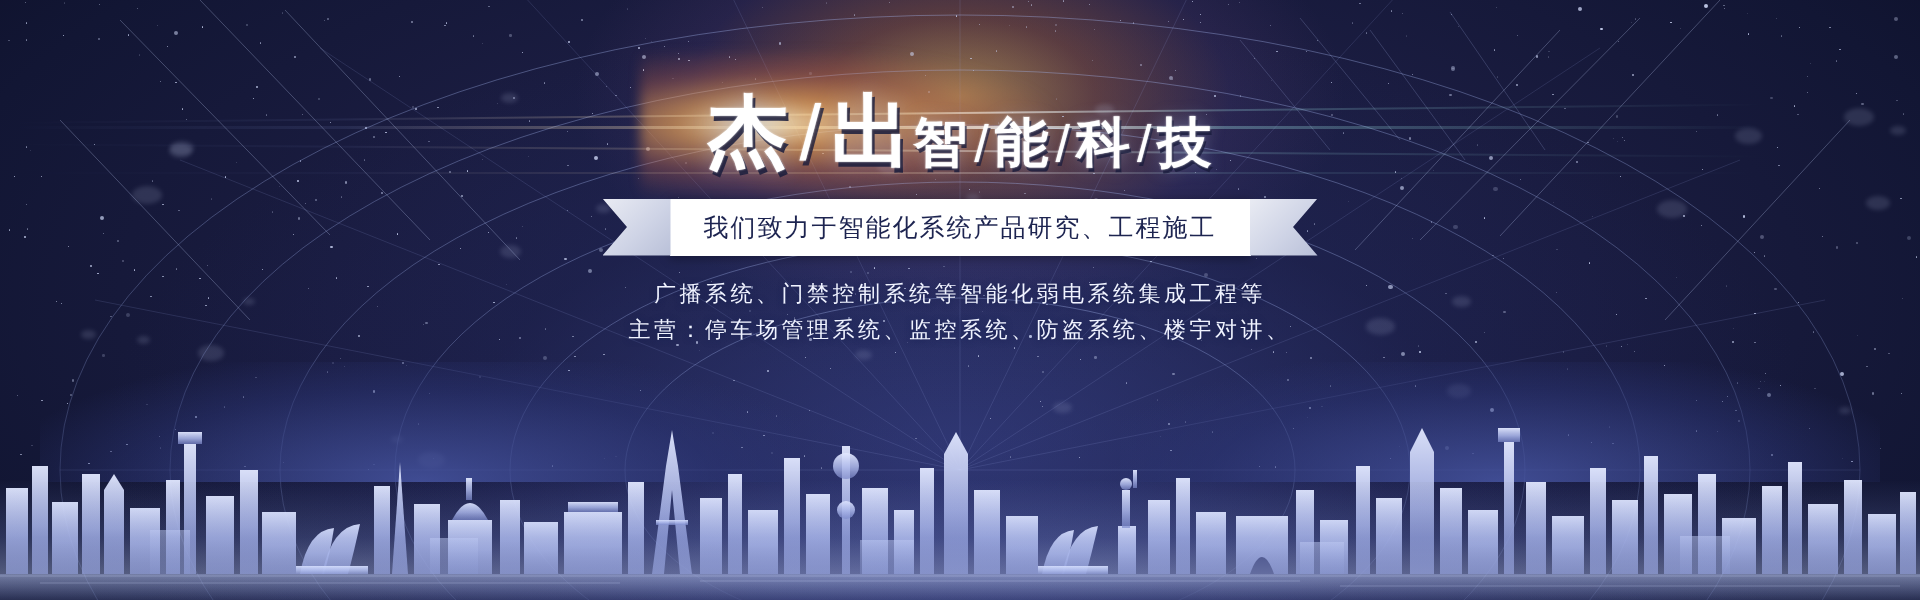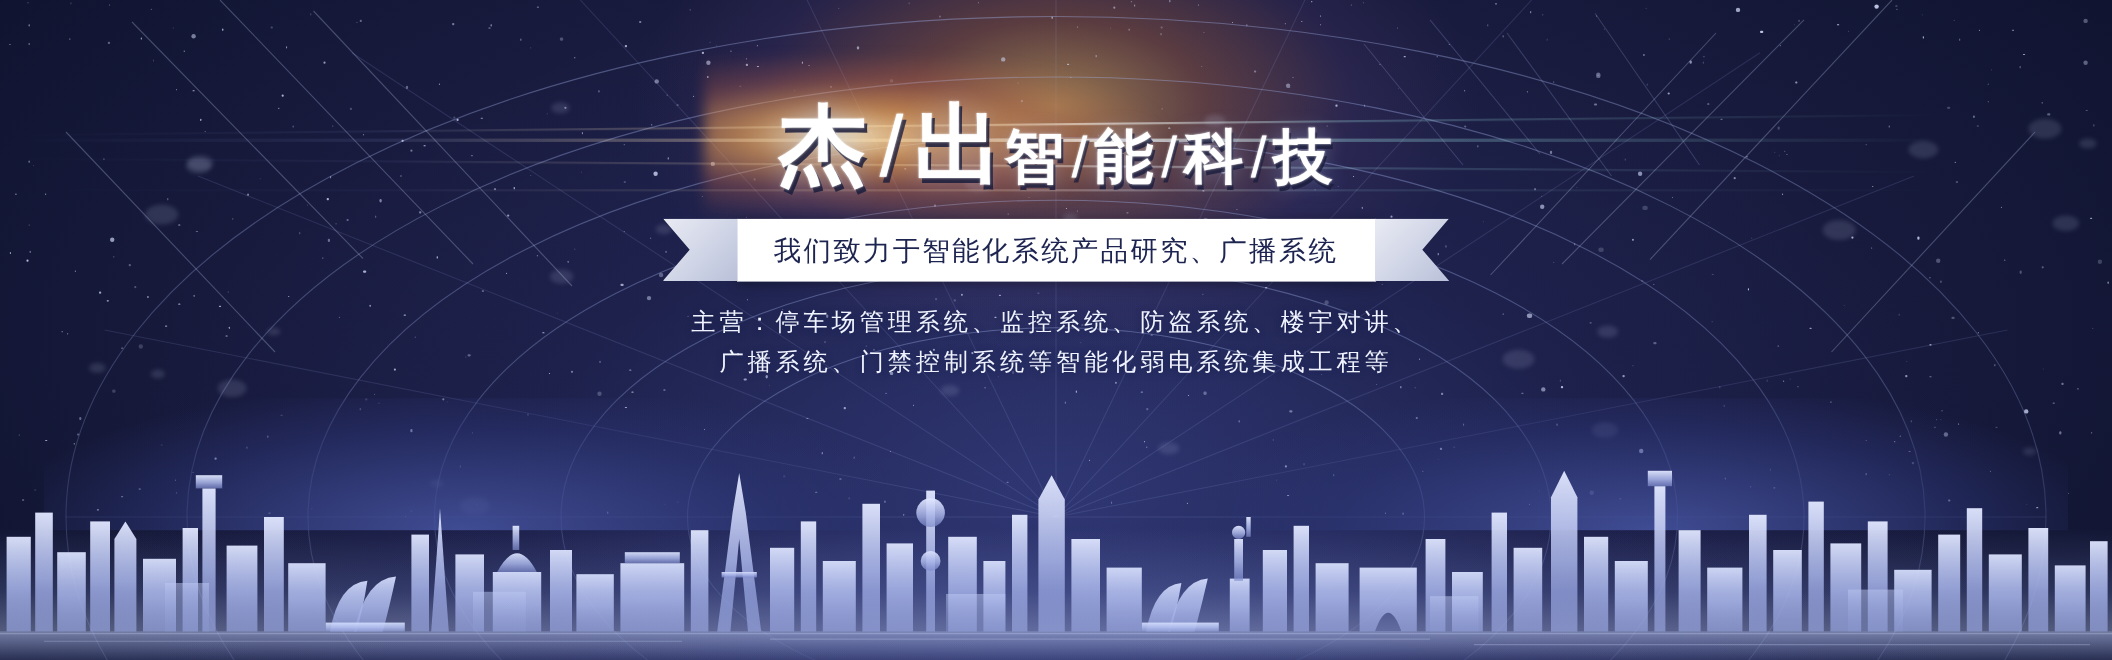--- a/index.html
+++ b/index.html
@@ -786,29 +786,29 @@
       <span class="t-sep-small">/</span>
       <span class="t-small">技</span>
     </div>
 
     <div class="subtitle-en">JIE CHU INTELLIGENT TECHNOLOGY</div>
 
     <div class="ribbon">
       <div class="ribbon-wrap">
         <div class="ribbon-tail left"></div>
         <div class="ribbon-body">
-          <span class="txt">我们致力于智能化系统产品研究、广播系统</span>
+          <span class="txt">我们致力于智能化系统产品研究、工程施工</span>
         </div>
         <div class="ribbon-tail right"></div>
       </div>
     </div>
 
     <div class="desc">
+      <div class="line">广播系统、门禁控制系统等智能化弱电系统集成工程等</div>
       <div class="line">主营：停车场管理系统、监控系统、防盗系统、楼宇对讲、</div>
-      <div class="line">广播系统、门禁控制系统等智能化弱电系统集成工程等</div>
     </div>
   </div>
 
   <div class="hill l"></div>
   <div class="hill r"></div>
 
   <svg class="skyline" viewBox="0 0 1920 230" preserveAspectRatio="none">
     <defs>
       <linearGradient id="bldg" x1="0" y1="0" x2="0" y2="1">
         <stop offset="0%" stop-color="#e2e8ff" stop-opacity="0.95"></stop>

